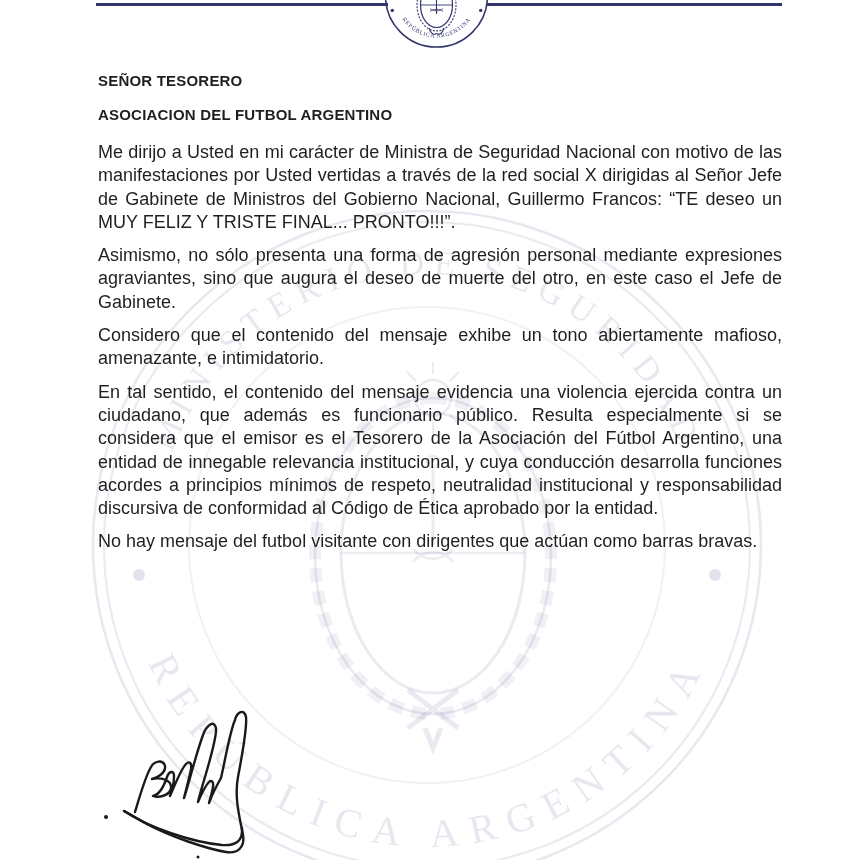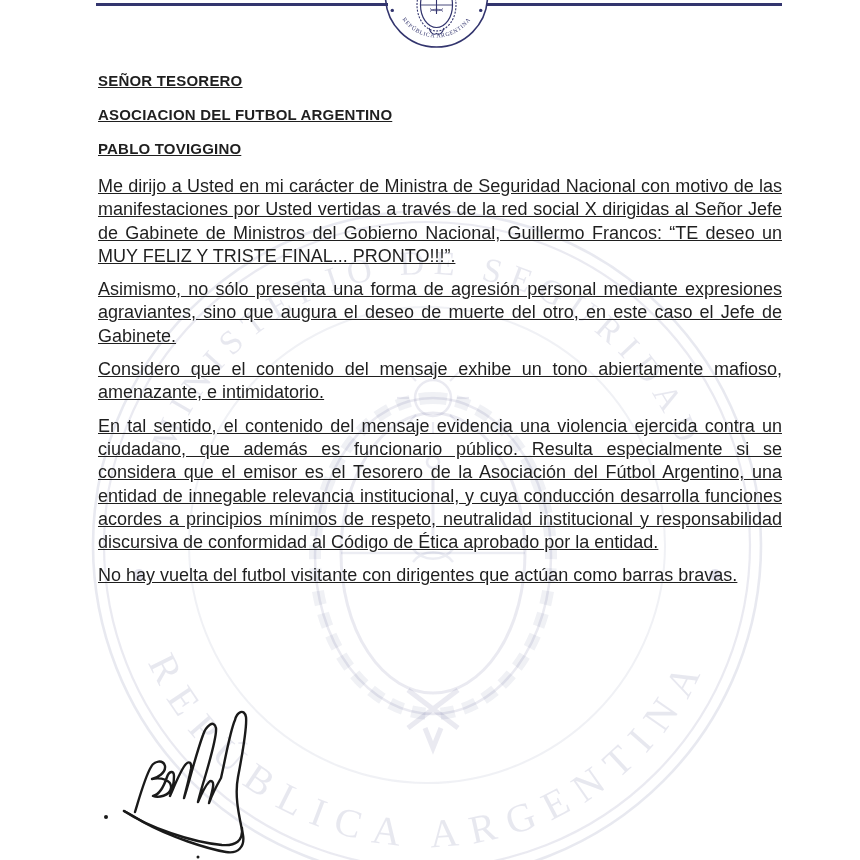--- a/index.html
+++ b/index.html
@@ -8,21 +8,21 @@
     position:relative; width:860px; height:860px;
     background:#ffffff; overflow:hidden;
     font-family:"Liberation Sans", sans-serif;
     color:#1f1f1f;
   }
   .top-rule { position:absolute; top:3px; height:2.5px; background:#33356e; }
   .top-rule.left  { left:96px;  width:292px; }
   .top-rule.right { left:487px; width:295px; }
   .seal-top { position:absolute; left:384px; top:0; width:105px; height:52px; }
   .watermark { position:absolute; left:0; top:0; width:860px; height:860px; pointer-events:none; }
-  .content { position:absolute; top:73px; left:98px; width:684px; z-index:2;text-decoration:underline; }
+  .content { position:absolute; top:73px; left:98px; width:684px; z-index:2; }
   .addr {
     font-weight:bold; font-size:15px; line-height:15px;
     letter-spacing:.2px; margin:0 0 19px 0;
   }
   .addr:last-of-type { margin-bottom:39px; }
   .content p.body {
     font-size:18px; line-height:23.3px; text-align:justify;
     margin:0 0 10px 0;
   }
   .signature { position:absolute; left:95px; top:695px; width:220px; height:165px; z-index:3; }
@@ -102,27 +102,26 @@
     <circle cx="8.3" cy="10.4" r="1.7" fill="#33356e"></circle>
     <circle cx="96.7" cy="10.4" r="1.7" fill="#33356e"></circle>
     <text font-size="5.8" letter-spacing=".7" fill="#33356e" text-anchor="middle" font-family="Liberation Serif, serif">
       <textPath href="#sealArc" startOffset="50%">REPÚBLICA ARGENTINA</textPath>
     </text>
   </svg>
 
   <div class="content">
     <p class="addr">SEÑOR TESORERO</p>
     <p class="addr">ASOCIACION DEL FUTBOL ARGENTINO</p>
-    <p class="addr">PABLO TOVIGGINO</p>
 
     <p class="body">Me dirijo a Usted en mi carácter de Ministra de Seguridad Nacional con motivo de las manifestaciones por Usted vertidas a través de la red social X dirigidas al Señor Jefe de Gabinete de Ministros del Gobierno Nacional, Guillermo Francos: “TE deseo un MUY FELIZ Y TRISTE FINAL... PRONTO!!!”.</p>
     <p class="body">Asimismo, no sólo presenta una forma de agresión personal mediante expresiones agraviantes, sino que augura el deseo de muerte del otro, en este caso el Jefe de Gabinete.</p>
     <p class="body">Considero que el contenido del mensaje exhibe un tono abiertamente mafioso, amenazante, e intimidatorio.</p>
     <p class="body">En tal sentido, el contenido del mensaje evidencia una violencia ejercida contra un ciudadano, que además es funcionario público. Resulta especialmente si se considera que el emisor es el Tesorero de la Asociación del Fútbol Argentino, una entidad de innegable relevancia institucional, y cuya conducción desarrolla funciones acordes a principios mínimos de respeto, neutralidad institucional y responsabilidad discursiva de conformidad al Código de Ética aprobado por la entidad.</p>
-    <p class="body">No hay vuelta del futbol visitante con dirigentes que actúan como barras bravas.</p>
+    <p class="body">No hay mensaje del futbol visitante con dirigentes que actúan como barras bravas.</p>
   </div>
 
   <svg class="signature" viewBox="0 0 220 165">
     <g stroke="#1a1a1a" stroke-width="2.4" fill="none" stroke-linecap="round" stroke-linejoin="round">
       <circle cx="11" cy="122" r="2" fill="#1a1a1a" stroke="none"></circle>
       <path d="M40,117
                C44,104 50,82 56,72
                C59,66 68,64 70,71
                C71,78 62,83 57,84
                C66,82 77,85 76,93

